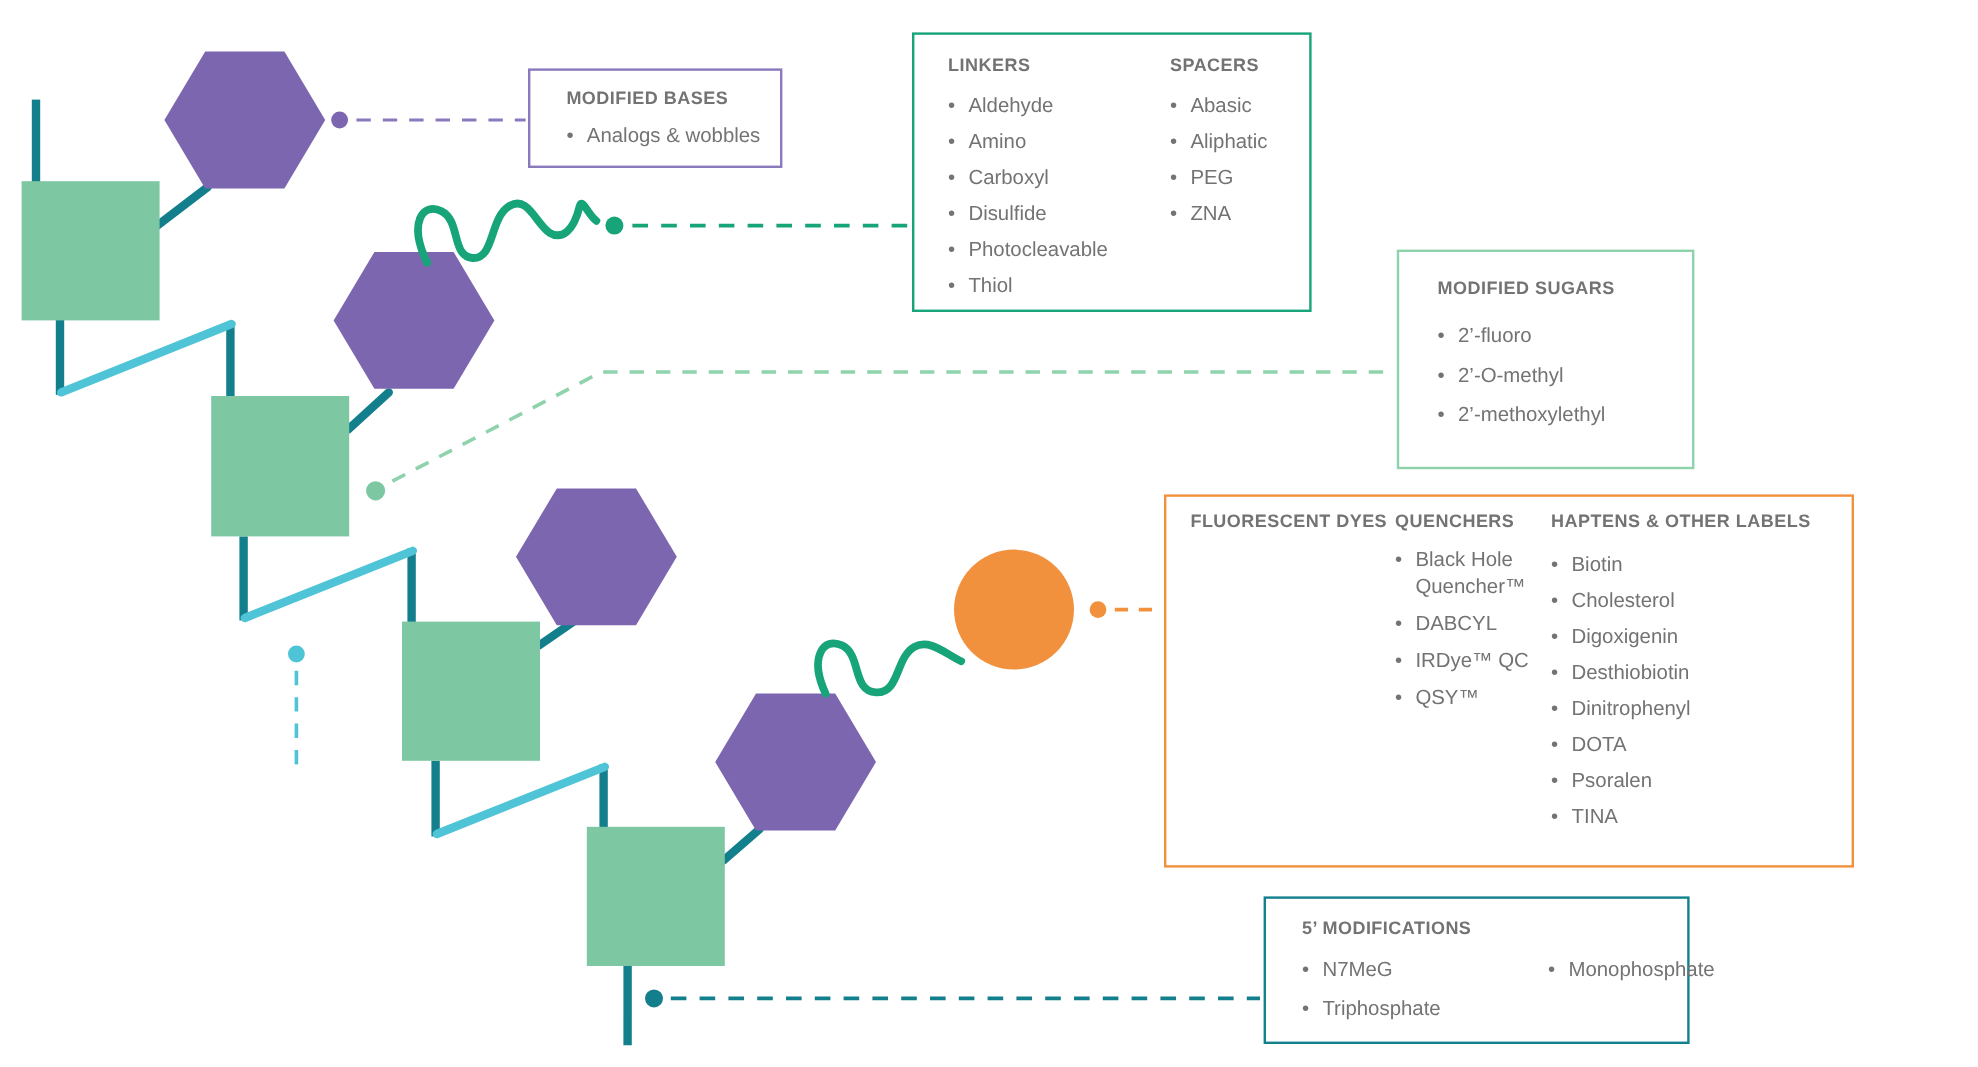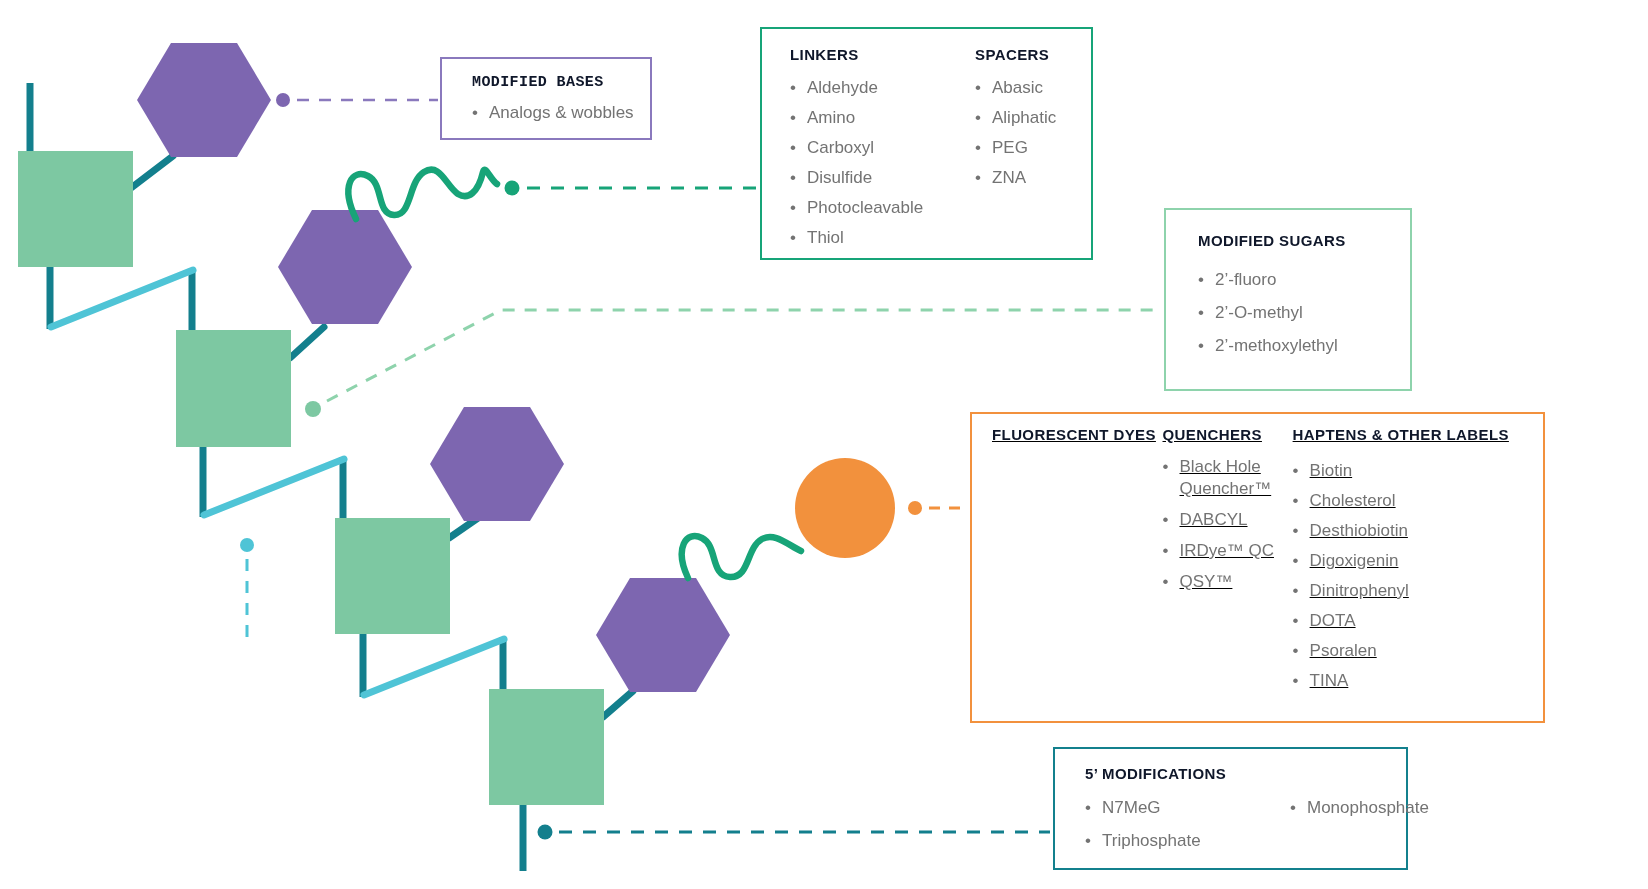--- a/index.html
+++ b/index.html
@@ -10,37 +10,37 @@
   .stage svg { position:absolute; left:0; top:0; }
 
   
   .sq   { fill:#7dc8a2; }
   .hex  { fill:#7d66b0; }
   .teal { stroke:#137f8d; }
   .cyan { stroke:#4fc4d6; }
   .grn  { stroke:#17a478; }
 
   .callout { position:absolute; border:2px solid #333; background:#ffffff; box-sizing:border-box; }
-  .callout h3 { margin:0 0 10px 0; font-size:15px; font-weight:bold; color:#0f172a; letter-spacing:.4px; }
+  .callout h3 { margin:0 0 10px 0; font-size:15px; font-weight:bold; color:#737373; letter-spacing:.4px; }
   .callout ul { list-style:none; margin:0; padding:0; font-size:17px; color:#737373; }
   .callout li { position:relative; padding-left:17px; line-height:30px; }
   .callout li::before { content:"\2022"; position:absolute; left:0; top:0; }
 
   #box-modified-bases { left:440px; top:57px; width:212px; height:83px; border-color:#8a79bd; padding:15px 0 0 30px; }
-  #box-modified-bases h3 { margin-bottom:7px;font-family:Liberation Mono, monospace; }
+  #box-modified-bases h3 { margin-bottom:7px; }
 
   #box-linkers { left:760px; top:27px; width:333px; height:233px; border-color:#17a478; padding:17px 0 0 28px; display:flex; }
   #box-linkers .col-linkers { width:185px; }
   #box-linkers .col-spacers { flex:1; }
 
   #box-sugars { left:1164px; top:208px; width:248px; height:183px; border-color:#8ed3ac; padding:22px 0 0 32px; }
   #box-sugars h3 { margin-bottom:14px; }
   #box-sugars li { line-height:33px; }
 
-  #box-labels { left:970px; top:412px; width:575px; height:311px; border-color:#f2913d; padding:12px 4px 0 20px; display:flex;text-decoration:underline; }
+  #box-labels { left:970px; top:412px; width:575px; height:311px; border-color:#f2913d; padding:12px 4px 0 20px; display:flex; }
   #box-labels h3 { margin-bottom:13px; }
   #box-labels .col-dyes    { width:173px; }
   #box-labels .col-quench  { width:132px; }
   #box-labels .col-haptens { width:250px; }
   #box-labels .tight li { line-height:22px; margin-bottom:9px; }
   #box-labels .col-dyes li { max-width:152px; }
   #box-labels .col-quench li { max-width:118px; }
 
   #box-backbones { left:13px; top:648px; width:297px; height:128px; border-color:#4fc4d6; padding:22px 0 0 28px; }
   #box-backbones h3 { margin-bottom:12px; }
@@ -162,22 +162,22 @@
         <li>DABCYL</li>
         <li>IRDye™ QC</li>
         <li>QSY™</li>
       </ul>
     </div>
     <div class="col-haptens">
       <h3>HAPTENS &amp; OTHER LABELS</h3>
       <ul>
         <li>Biotin</li>
         <li>Cholesterol</li>
+        <li>Digoxigenin</li>
         <li>Desthiobiotin</li>
-        <li>Digoxigenin</li>
         <li>Dinitrophenyl</li>
         <li>DOTA</li>
         <li>Psoralen</li>
         <li>TINA</li>
       </ul>
     </div>
   </div>
 
 
   <div class="callout" id="box-fiveprime">

